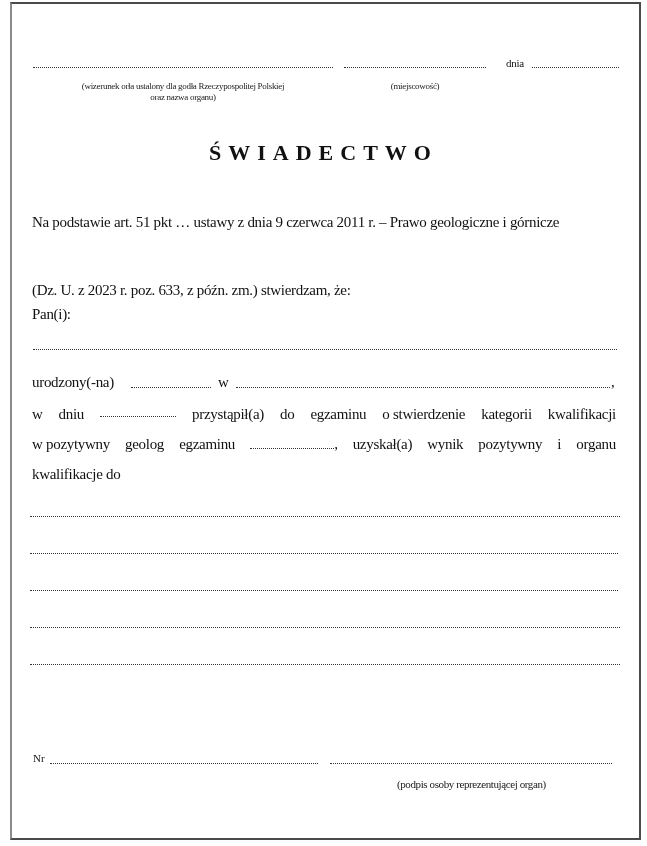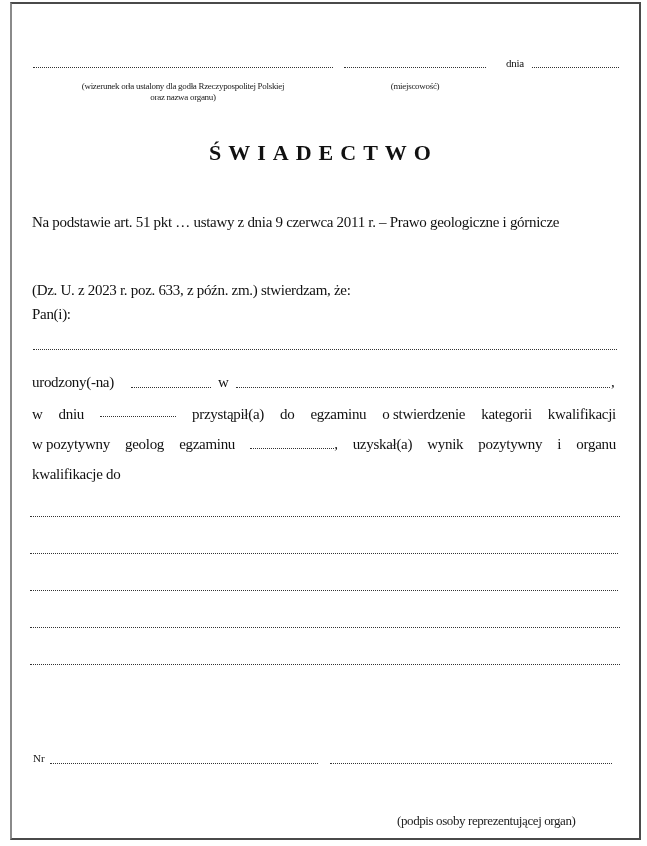--- a/index.html
+++ b/index.html
@@ -33,24 +33,23 @@
       border-bottom: 1px dotted #333;
       height: 0;
     }
     .small {
       font-size: 9px;
       letter-spacing: -0.3px;
       color: #222;
       text-align: center;
     }
     .caption {
-      font-size: 13px;
+      font-size: 11px;
       letter-spacing: -0.4px;
       color: #222;
-      margin-top: 35px;
     }
     .title {
       position: absolute;
       left: 0;
       width: 647px;
       top: 140px;
       text-align: center;
       font-size: 22px;
       font-weight: bold;
       letter-spacing: 7px;

